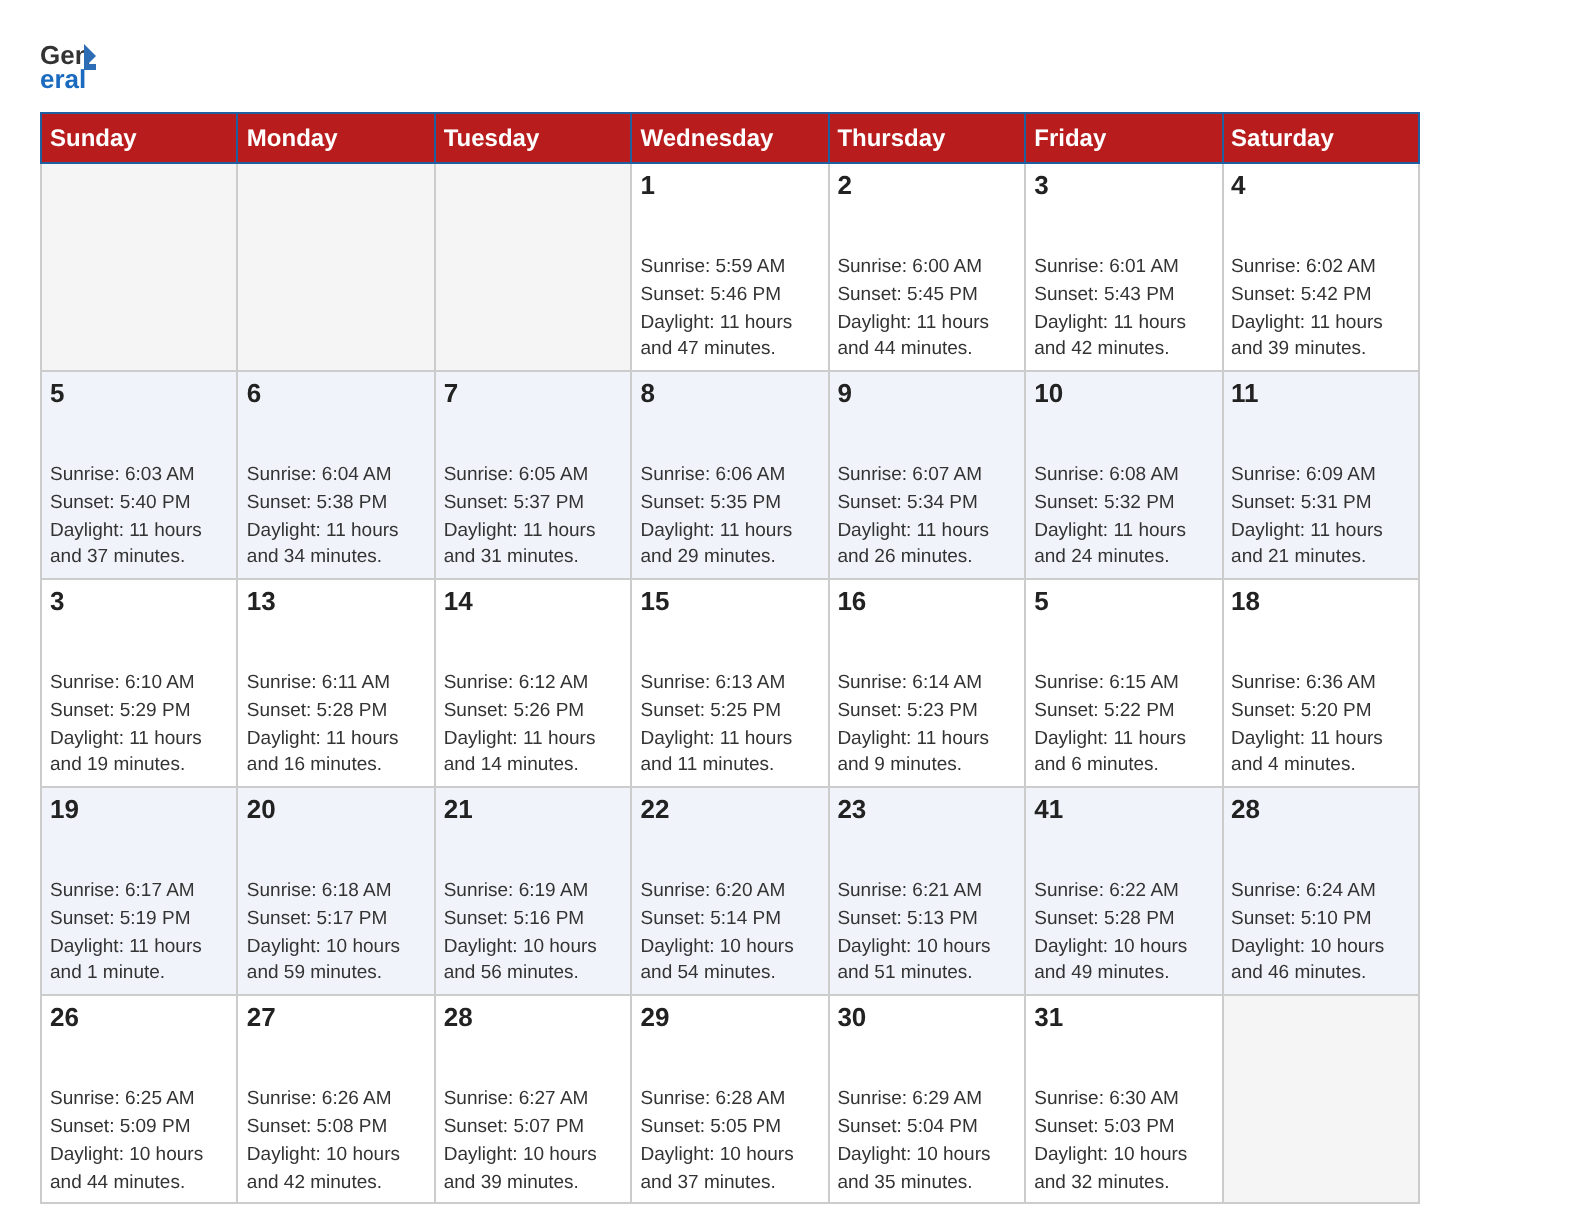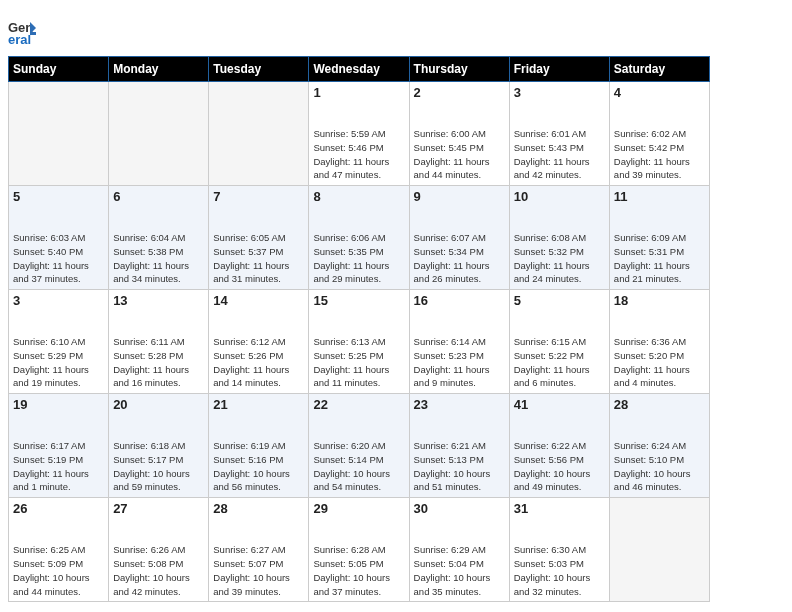--- a/index.html
+++ b/index.html
@@ -6,21 +6,21 @@
     body {
       width: 792px;
       height: 612px;
       font-family: Arial, sans-serif;
       background: #fff;
       overflow: hidden;
     }
     .page {
       width: 728px;
       height: 612px;
-      padding: 18px 18px 10px 8px;
+      padding: 18px 18px 10px 20px;
       display: flex;
       flex-direction: column;
     }
     .header {
       display: flex;
       justify-content: space-between;
       align-items: flex-start;
       margin-bottom: 10px;
     }
     .logo {
@@ -55,21 +55,21 @@
       color: #555;
     }
     .calendar {
       flex: 1;
       border: 1px solid #ccc;
       border-collapse: collapse;
       width: 100%;
       table-layout: fixed;
     }
     .calendar th {
-      background: #000000;
+      background: #b91c1c;
       color: #fff;
       font-size: 12px;
       font-weight: bold;
       padding: 5px 4px;
       text-align: left;
       border: 1px solid #2060a0;
     }
     .calendar td {
       border: 1px solid #ccc;
       vertical-align: top;
@@ -303,21 +303,21 @@
           <td>
             <span class="day-num">23</span>
             <div class="day-info">Sunrise: 6:21 AM
 Sunset: 5:13 PM
 Daylight: 10 hours
 and 51 minutes.</div>
           </td>
           <td>
             <span class="day-num">41</span>
             <div class="day-info">Sunrise: 6:22 AM
-Sunset: 5:56 PM
+Sunset: 5:28 PM
 Daylight: 10 hours
 and 49 minutes.</div>
           </td>
           <td>
             <span class="day-num">28</span>
             <div class="day-info">Sunrise: 6:24 AM
 Sunset: 5:10 PM
 Daylight: 10 hours
 and 46 minutes.</div>
           </td>

